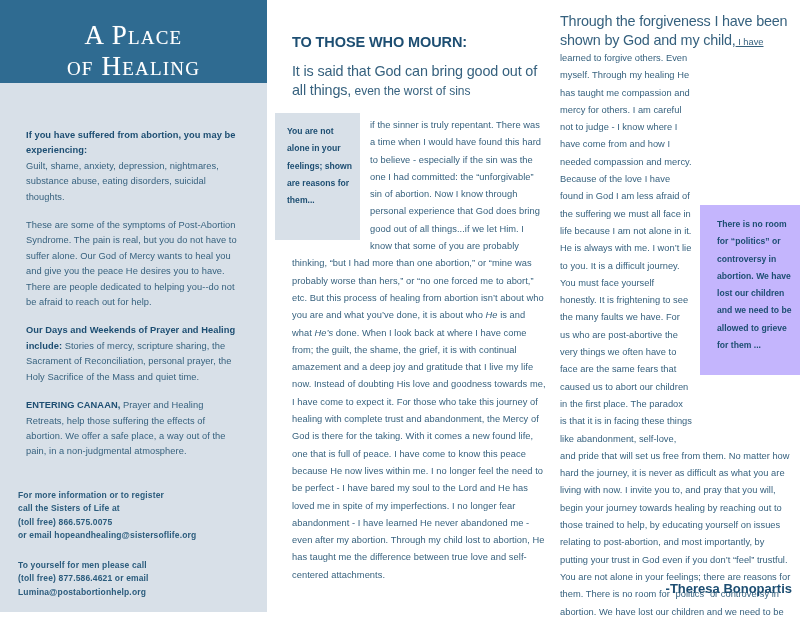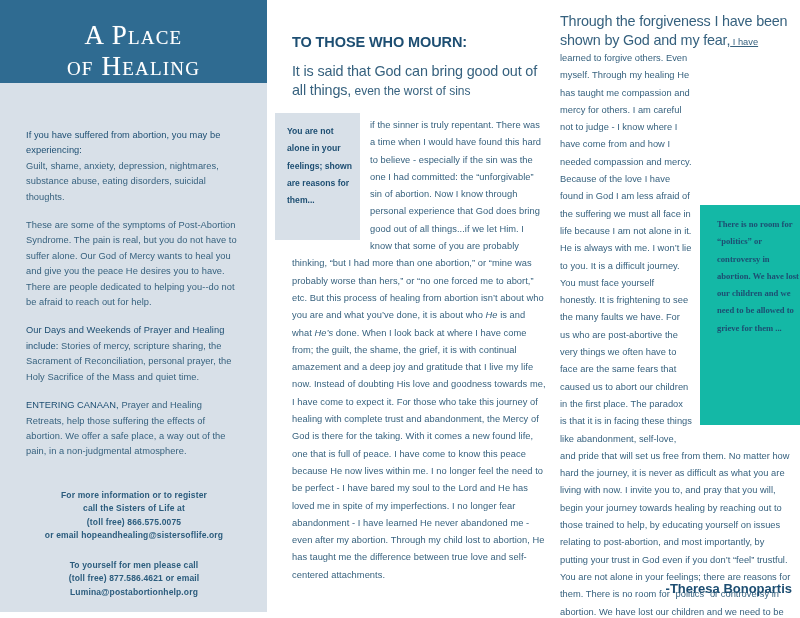--- a/index.html
+++ b/index.html
@@ -53,29 +53,28 @@
     left: 26px;
     top: 128px;
     width: 214px;
     font-size: 9.3px;
     line-height: 15.4px;
     color: #36617e;
     letter-spacing: 0.05px;
   }
   .side-body p { margin: 0 0 13px 0; }
   .side-body .hd {
-    font-weight: normal;
+    font-weight: bold;
     color: #1d4e72;
   }
   .side-contact {
     position: absolute;
     left: 18px;
     top: 489px;
     width: 232px;
-    text-align: center;
     font-size: 8.5px;
     line-height: 13.3px;
     font-weight: bold;
     color: #2b5c7d;
     letter-spacing: 0.15px;
   }
   .side-contact p { margin: 0 0 17px 0; }
 
   
   #col2-head {
@@ -155,23 +154,22 @@
   #col3-lead .small {
     font-size: 9.3px;
     letter-spacing: 0;
     text-decoration: underline;
   }
   #quote-right {
     position: absolute;
     left: 700px;
     top: 205px;
     width: 100px;
-    height: 220px;
-    background: #14b8a6;
-    font-family: Liberation Serif, serif;
+    height: 170px;
+    background: #c4b5fd;
   }
   #quote-right-text {
     position: absolute;
     left: 17px;
     top: 11px;
     width: 82px;
     font-size: 8.6px;
     line-height: 17.3px;
     font-weight: bold;
     color: #1d4e72;
@@ -253,21 +251,21 @@
 <div id="quote-left">
   <div id="quote-left-text">You are not alone in your feelings; shown are reasons for them...</div>
 </div>
 
 <div id="col2-body">
   <div id="col2-float-left"></div>
   <span>if the sinner is truly repentant. There was a time when I would have found this hard to believe - especially if the sin was the one I had committed:  the “unforgivable” sin of abortion. Now I know through personal experience that God does bring good out of all things...if we let Him.  I know that some of you are probably thinking, “but I had </span><span>more than one abortion,” or “mine was probably worse than hers,” or “no one forced me to abort,” etc.  But this process of healing from abortion isn’t about who you are and what you’ve done, it is about who </span><i>He</i><span> is and what </span><i>He’s</i><span> done.  When I look back at where I have come from; the guilt, the shame, the grief, it is with continual amazement and a deep joy and gratitude that I live my life now.  Instead of doubting His love and goodness towards me, I have come to expect it.  For those who take this journey of healing with complete trust and abandonment, the Mercy of God is there for the taking.  With it comes a new found life, one that is full of peace.  I have come to know this peace because He now lives within me.  I no longer feel the need to be perfect - I have bared my soul to the Lord and He has loved me in spite of my imperfections.  I no longer fear abandonment - I have learned He never abandoned me - even after my abortion. Through my child lost to abortion, He has taught me the difference between true love and self-centered attachments.</span>
 </div>
 
 <div id="col3-lead">
-  <span>Through the forgiveness I have been shown by God and my fear,</span><span class="small"> I have</span>
+  <span>Through the forgiveness I have been shown by God and my child,</span><span class="small"> I have</span>
 </div>
 
 <div id="quote-right">
   <div id="quote-right-text">There is no room for “politics” or controversy in abortion. We have lost our children and we need to be allowed to grieve for them ...</div>
 </div>
 
 <div id="col3-body">
   <div id="col3-float-right"></div>
   <span>learned to forgive others.  Even myself.  Through my healing He has taught me compassion and mercy for others.  I am careful not to judge - I know where I have come from and how I needed compassion and mercy.  Because of the love I have found in God I am less afraid of the suffering we must all face in life because I am not alone in it.  He is always with me.  I won’t lie to you.  It is a difficult journey.  You must face yourself honestly.  It is frightening to see the many faults we have.  For us who are post-abortive the very things we often have to face are the same fears that caused us to abort our children in the first place.  The paradox is that it is in facing these things like abandonment, self-love, and pride that will set us free from them.  No matter how hard the journey, it is never as difficult as what you are living with now.  I invite you to, and pray that you will, begin your journey towards healing by reaching out to those trained to help, by educating yourself on issues relating to post-abortion, and most importantly, by putting your trust in God even if you don’t “feel” trustful. You are not alone in your feelings; there are reasons for them.  There is no room for “politics” or controversy in abortion.  We have lost our children and we need to be allowed to grieve for them. Through healing you will become a better person in spite of your abortion.  God in His Mercy and love is waiting for you.  I will be praying for you.</span>
 </div>

